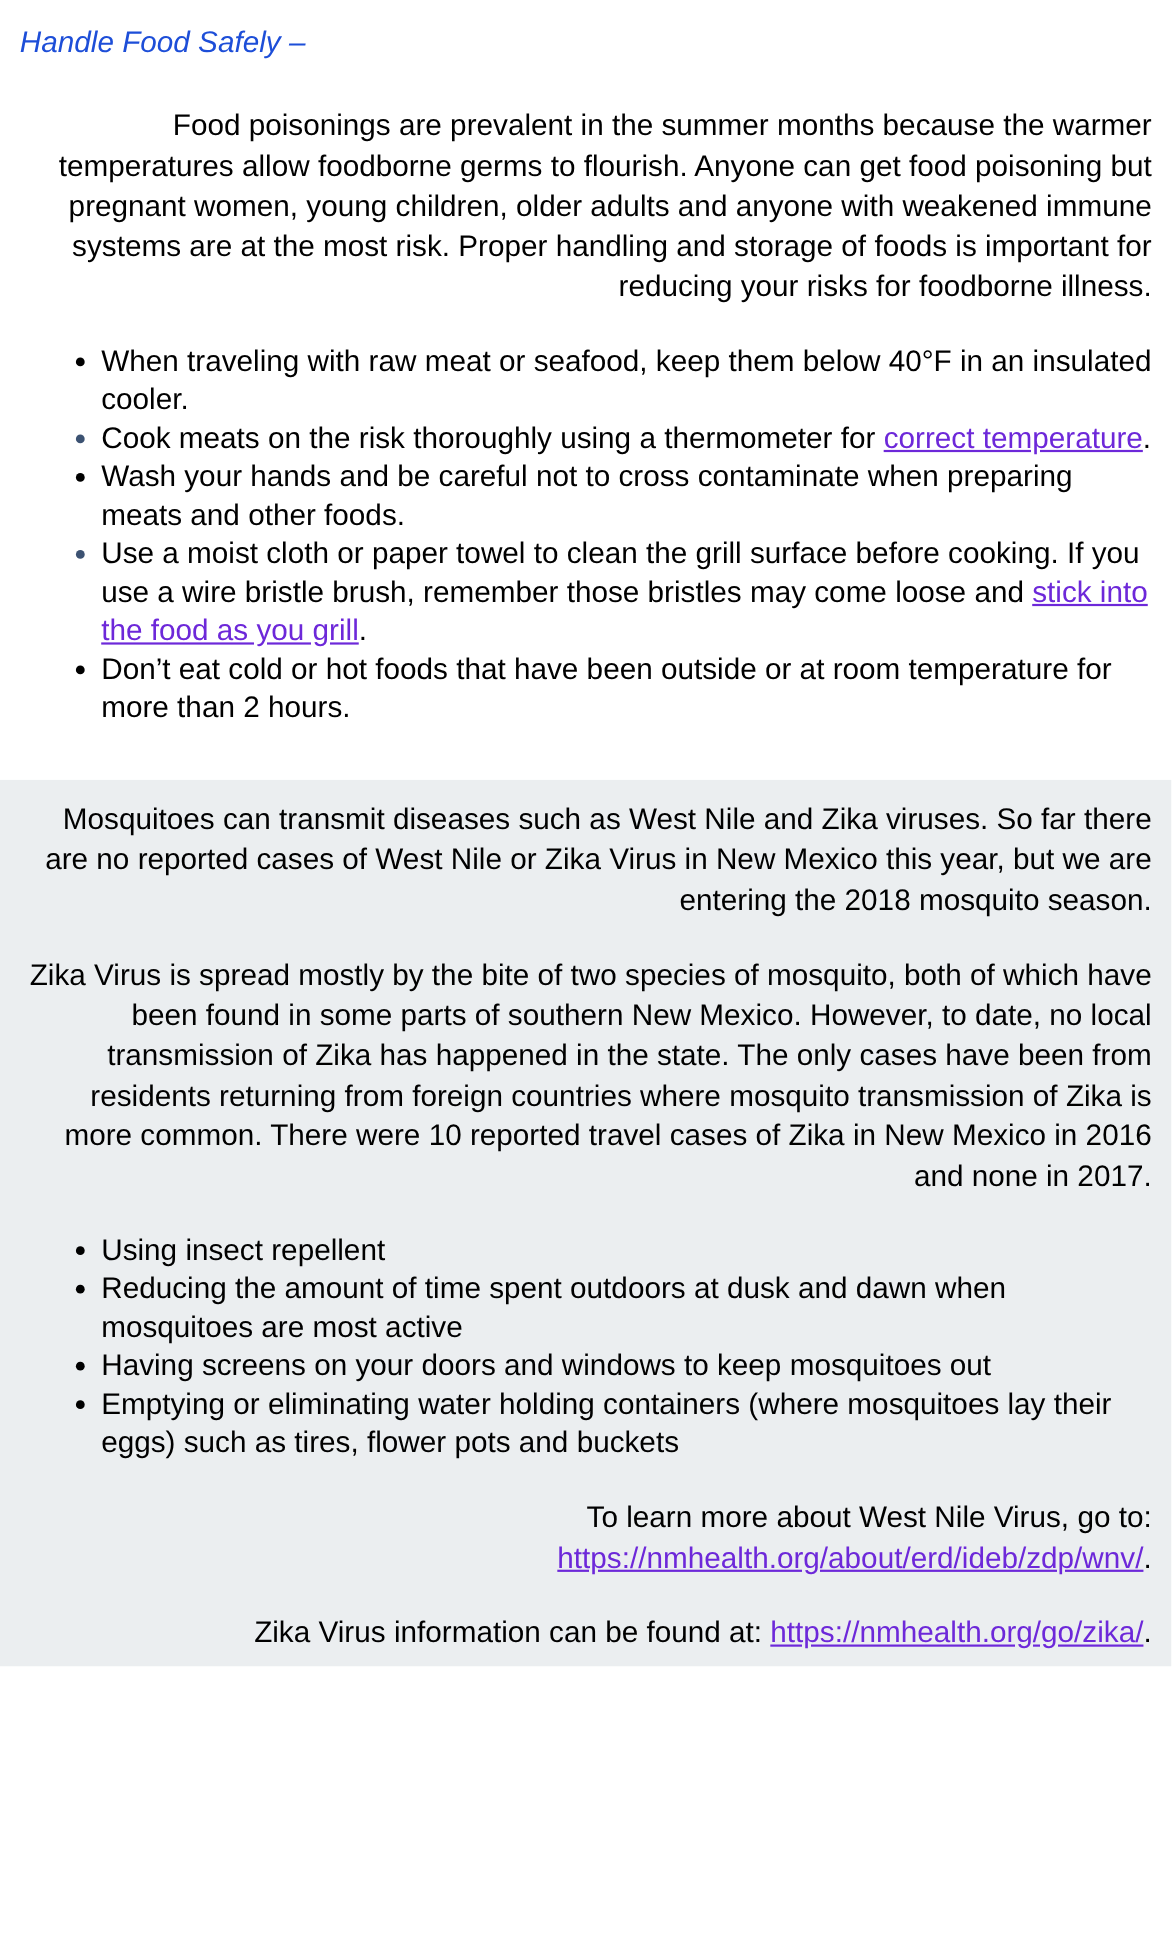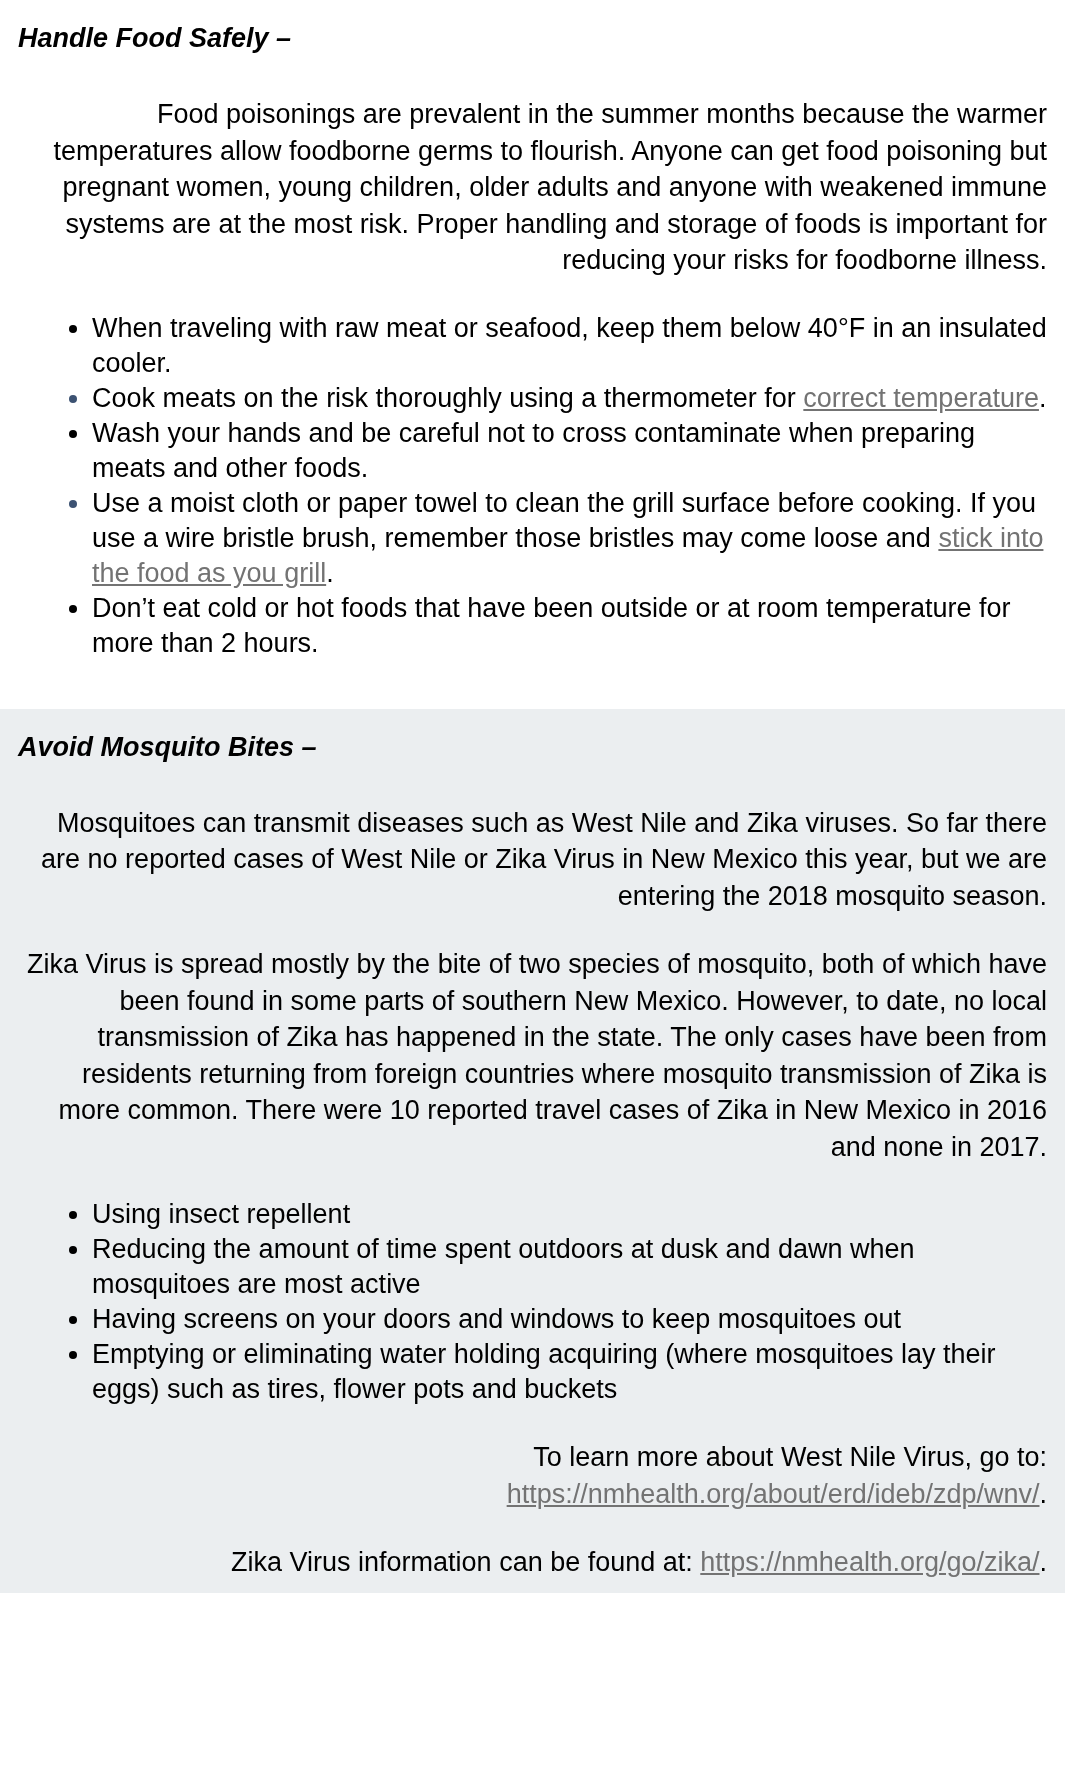--- a/index.html
+++ b/index.html
@@ -8,62 +8,61 @@
     background: #ffffff;
     font-family: "Liberation Sans", sans-serif;
     color: #000000;
   }
   .section { padding: 0 18px; box-sizing: border-box; width: 1065px; }
   .section.white { background: #ffffff; padding-top: 18px; padding-bottom: 16px; }
   .section.grey { background: #ebeef0; padding-top: 18px; padding-bottom: 12px; }
   h2 {
     margin: 0 0 38px 0;
     font-size: 27px;
-    font-weight: bold;
+    font-weight: normal;
     font-style: italic;
-    color: #000000;
+    color: #1d4ed8;
     line-height: 40px;
   }
   p {
     margin: 0 0 32px 0;
     font-size: 27px;
     line-height: 36.5px;
     text-align: right;
   }
   ul {
     margin: 0 0 32px 0;
     padding-left: 74px;
     font-size: 27px;
     line-height: 35px;
   }
   ul li { margin: 0; }
   ul li.blue-bullet::marker { color: #3c5272; }
-  a { color: #737373; }
+  a { color: #6d28d9; }
   .last { margin-bottom: 0; }
 </style>
 </head>
 <body>
 
 <div class="section white">
   <h2>Handle Food Safely –</h2>
   <p>Food poisonings are prevalent in the summer months because the warmer temperatures allow foodborne germs to flourish. Anyone can get food poisoning but pregnant women, young children, older adults and anyone with weakened immune systems are at the most risk. Proper handling and storage of foods is important for reducing your risks for foodborne illness.</p>
   <ul>
     <li><span>When traveling with raw meat or seafood, keep them below 40°F in an insulated cooler.</span></li>
     <li class="blue-bullet"><span>Cook meats on the risk thoroughly using a thermometer for </span><a href="#">correct temperature</a><span>.</span></li>
     <li><span>Wash your hands and be careful not to cross contaminate when preparing meats and other foods.</span></li>
     <li class="blue-bullet"><span>Use a moist cloth or paper towel to clean the grill surface before cooking. If you use a wire bristle brush, remember those bristles may come loose and </span><a href="#">stick into the food as you grill</a><span>.</span></li>
     <li><span>Don’t eat cold or hot foods that have been outside or at room temperature for more than 2 hours.</span></li>
   </ul>
 </div>
 
 <div class="section grey">
-  <h2>Avoid Mosquito Bites –</h2>
   <p>Mosquitoes can transmit diseases such as West Nile and Zika viruses. So far there are no reported cases of West Nile or Zika Virus in New Mexico this year, but we are entering the 2018 mosquito season.</p>
   <p>Zika Virus is spread mostly by the bite of two species of mosquito, both of which have been found in some parts of southern New Mexico. However, to date, no local transmission of Zika has happened in the state. The only cases have been from residents returning from foreign countries where mosquito transmission of Zika is more common. There were 10 reported travel cases of Zika in New Mexico in 2016 and none in 2017.</p>
   <ul>
     <li>Using insect repellent</li>
     <li>Reducing the amount of time spent outdoors at dusk and dawn when mosquitoes are most active</li>
     <li>Having screens on your doors and windows to keep mosquitoes out</li>
-    <li>Emptying or eliminating water holding acquiring (where mosquitoes lay their eggs) such as tires, flower pots and buckets</li>
+    <li>Emptying or eliminating water holding containers (where mosquitoes lay their eggs) such as tires, flower pots and buckets</li>
   </ul>
   <p><span>To learn more about West Nile Virus, go to: </span><a href="#">https://nmhealth.org/about/erd/ideb/zdp/wnv/</a><span>.</span></p>
   <p class="last"><span>Zika Virus information can be found at: </span><a href="#">https://nmhealth.org/go/zika/</a><span>.</span></p>
 </div>
 
 </body></html>

